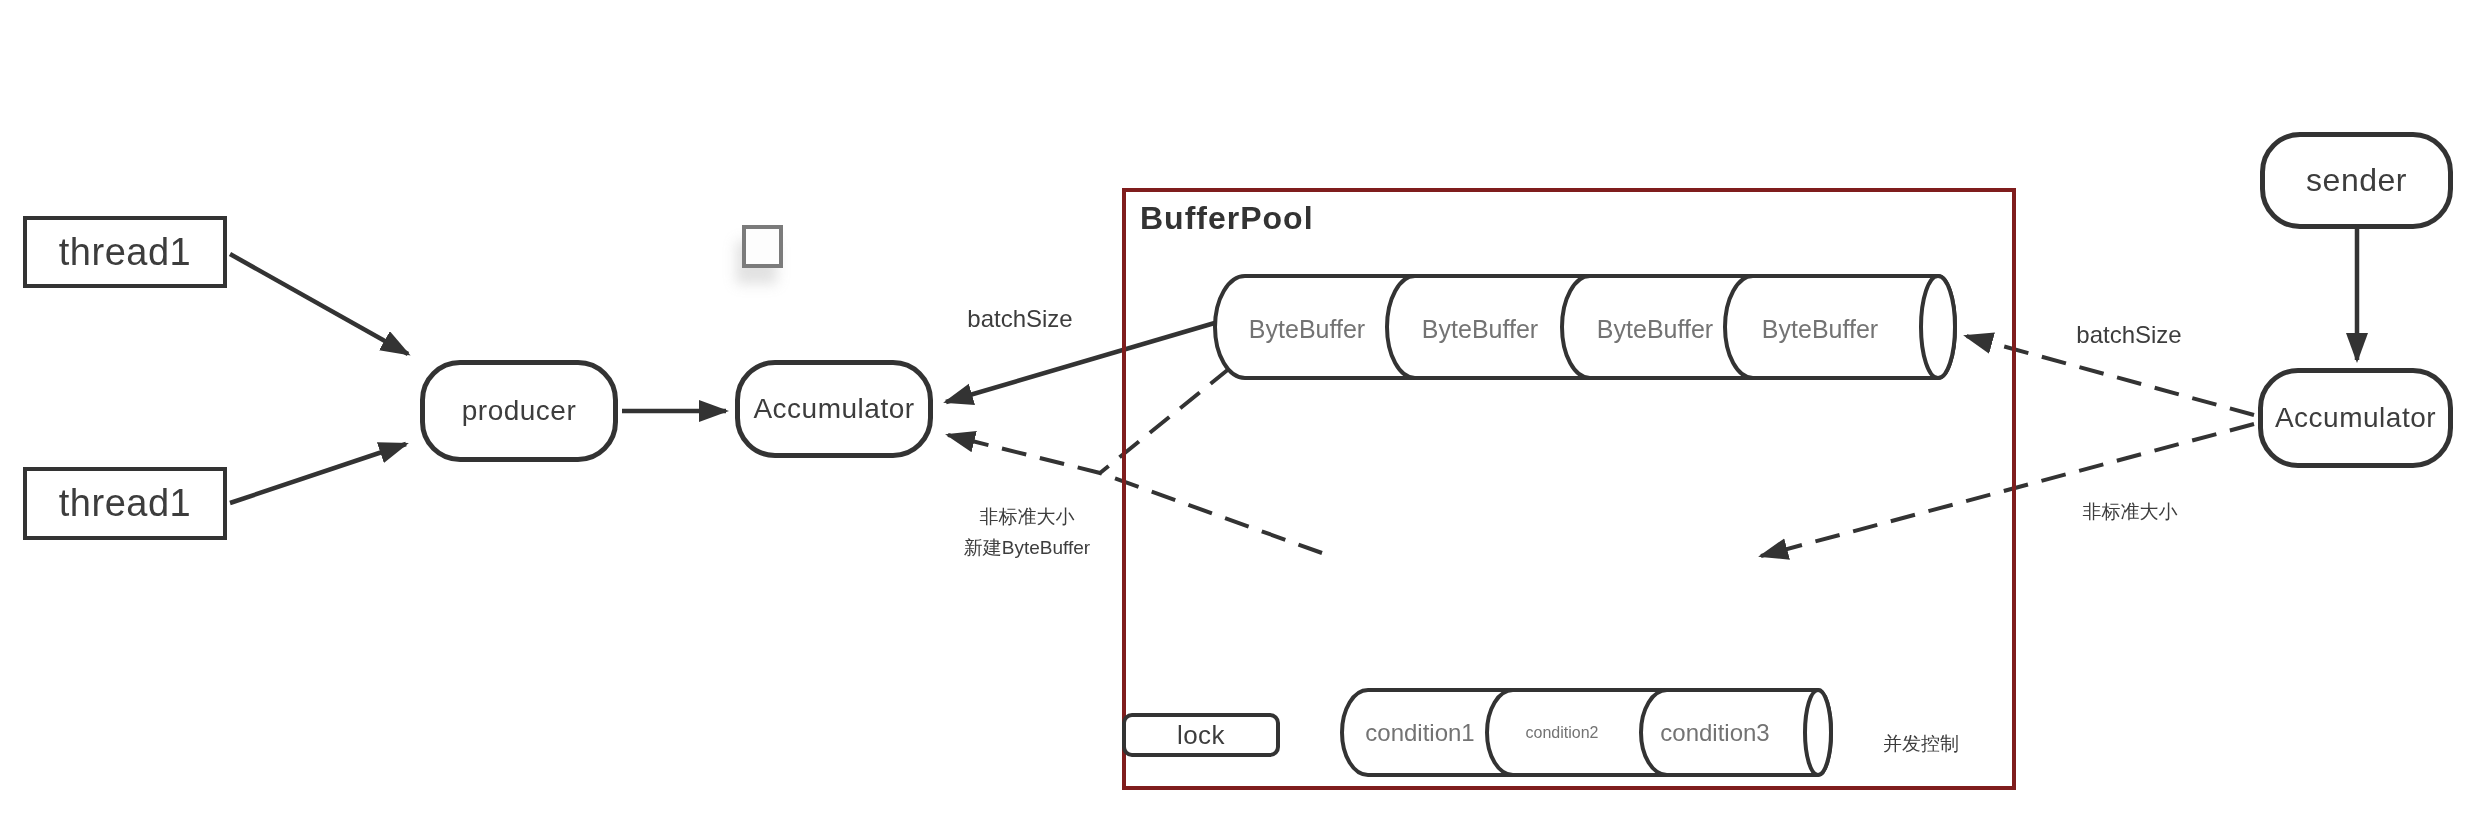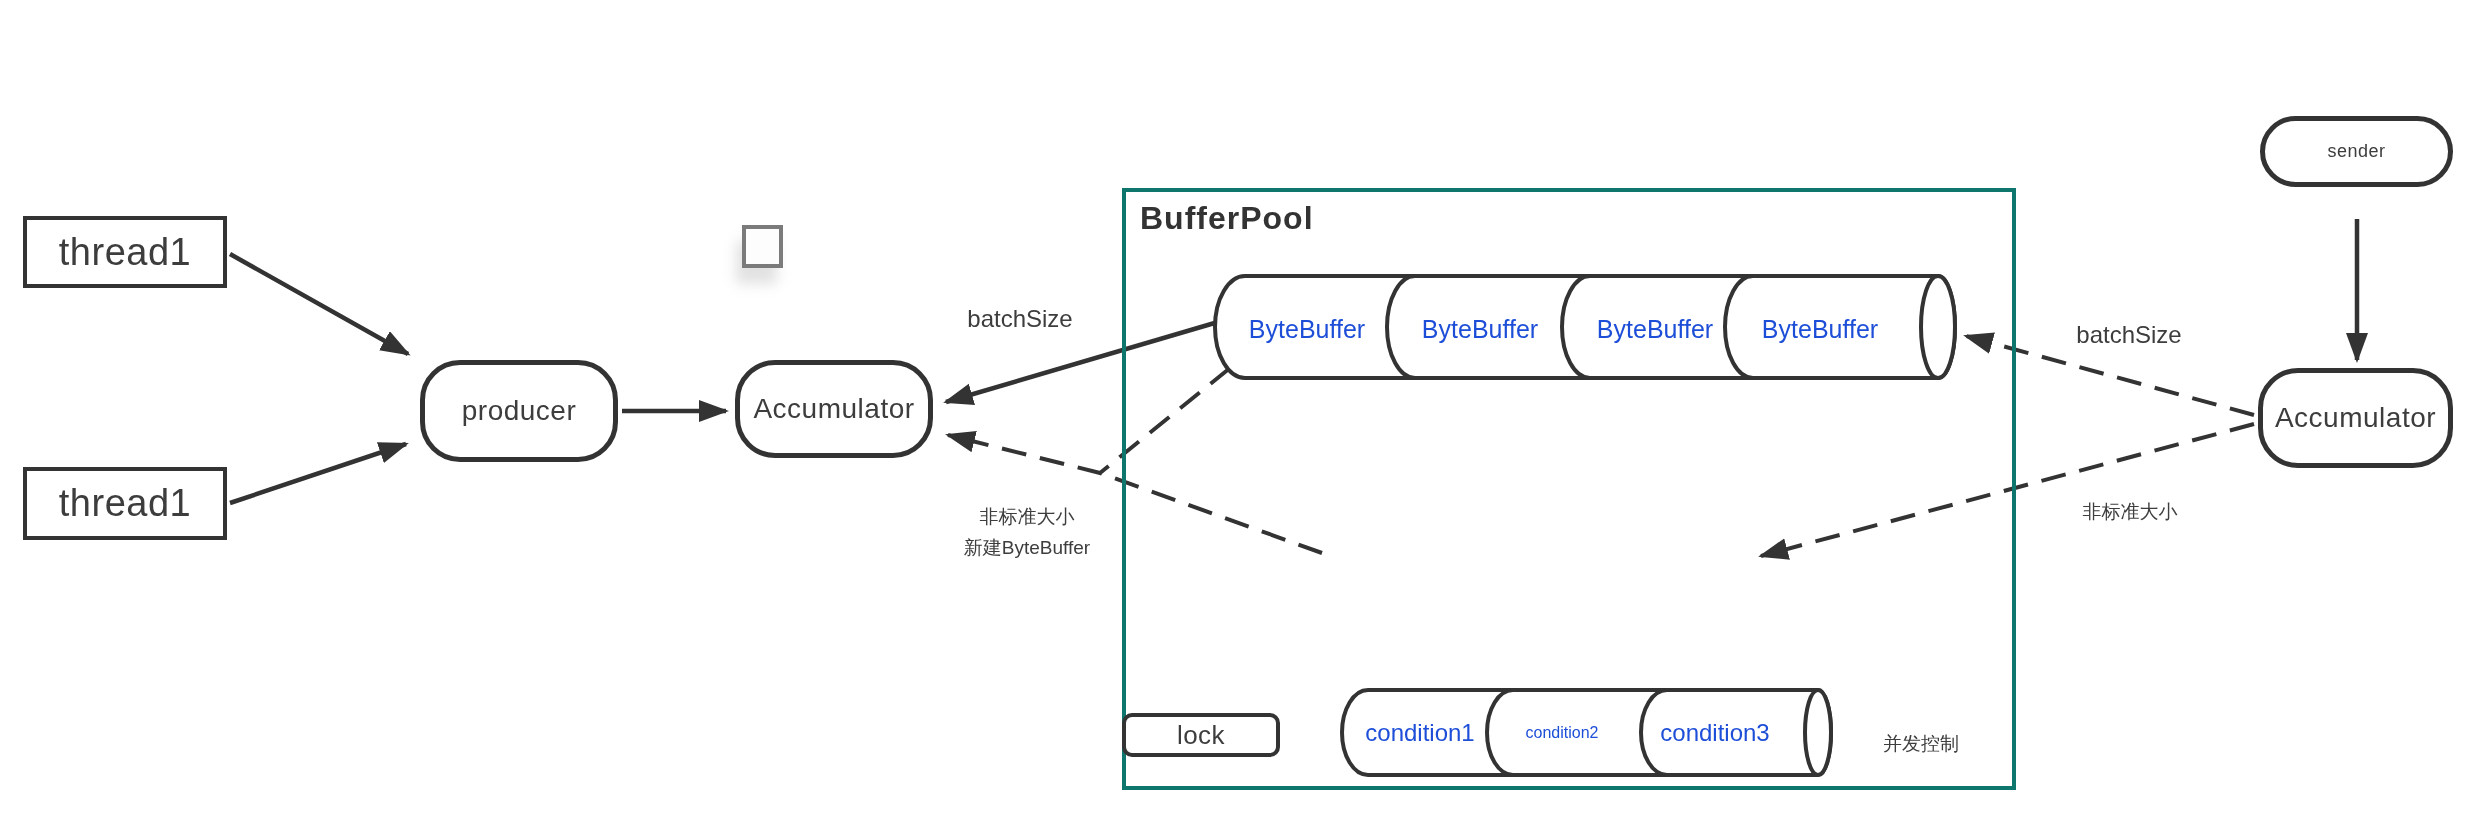--- a/index.html
+++ b/index.html
@@ -13,30 +13,30 @@
   .layer{position:absolute;left:0;top:0;}
   .node{
     position:absolute;box-sizing:border-box;
     border:4px solid #333333;background:#ffffff;
     display:flex;align-items:center;justify-content:center;
     color:#3d3d3d;font-size:38px;letter-spacing:0.5px;
   }
   .round{border-radius:40px;border-width:5px;}
   .pool{
     position:absolute;box-sizing:border-box;
-    border:4px solid #0f766e;background:transparent;
+    border:4px solid #7f1d1d;background:transparent;
   }
   .pool-title{
     position:absolute;left:14px;top:8px;
     font-size:32px;font-weight:600;color:#333333;letter-spacing:1px;
   }
   .cyl-label{
     position:absolute;box-sizing:border-box;
     display:flex;align-items:center;justify-content:center;
-    color:#1d4ed8;font-size:25px;
+    color:#737373;font-size:25px;
   }
   .free-label{
     position:absolute;color:#3d3d3d;font-size:19px;
     text-align:center;line-height:31px;white-space:nowrap;
   }
   .square{
     position:absolute;box-sizing:border-box;
     border:4px solid #7b7b7b;background:#fdfdfd;
     box-shadow:-6px 16px 12px rgba(150,150,150,0.28);
   }
@@ -115,21 +115,21 @@
   <div class="node lock-node" style="left:1122px;top:713px;width:158px;height:44px;">
     <span>lock</span>
   </div>
 
   <div class="cyl-label" style="left:1352px;top:718px;width:136px;height:30px;font-size:24px;">condition1</div>
   <div class="cyl-label" style="left:1494px;top:718px;width:136px;height:30px;font-size:16px;">condition2</div>
   <div class="cyl-label" style="left:1647px;top:718px;width:136px;height:30px;font-size:24px;">condition3</div>
 
   <div class="free-label" style="left:1866px;top:728px;width:110px;">并发控制</div>
 
-  <div class="node round" style="left:2260px;top:116px;width:193px;height:71px;font-size:18px;">
+  <div class="node round" style="left:2260px;top:132px;width:193px;height:97px;font-size:32px;">
     <span>sender</span>
   </div>
   <div class="node round" style="left:2258px;top:368px;width:195px;height:100px;font-size:28px;">
     <span>Accumulator</span>
   </div>
 
   <div class="free-label" style="left:950px;top:303px;width:140px;font-size:24px;">batchSize</div>
   <div class="free-label" style="left:2064px;top:319px;width:130px;font-size:24px;">batchSize</div>
 
   <div class="free-label" style="left:917px;top:501px;width:220px;">

